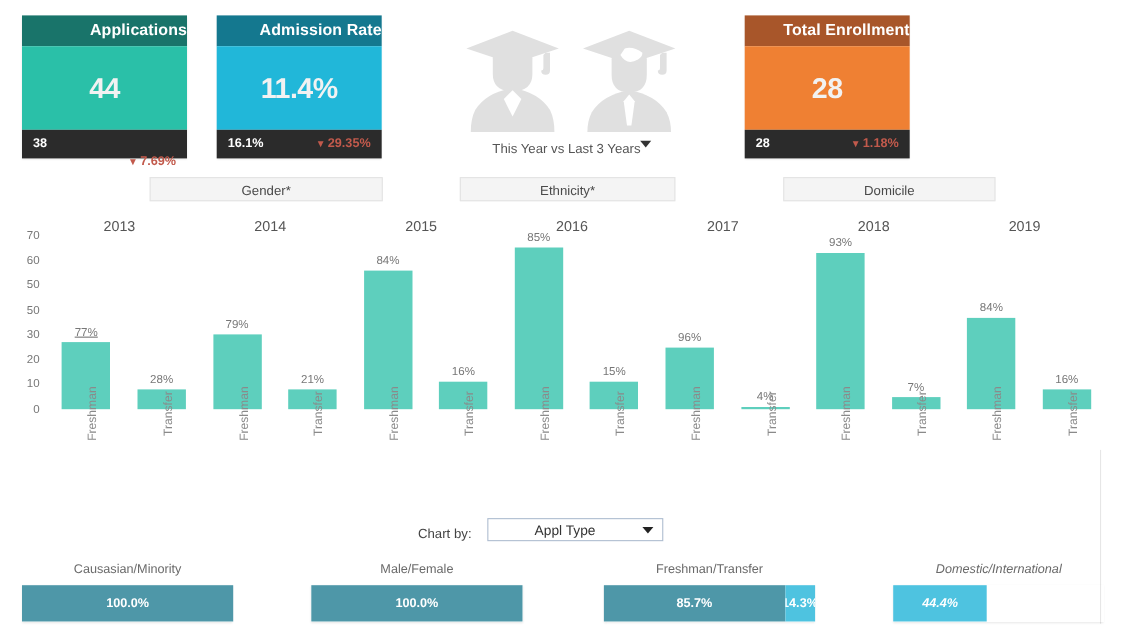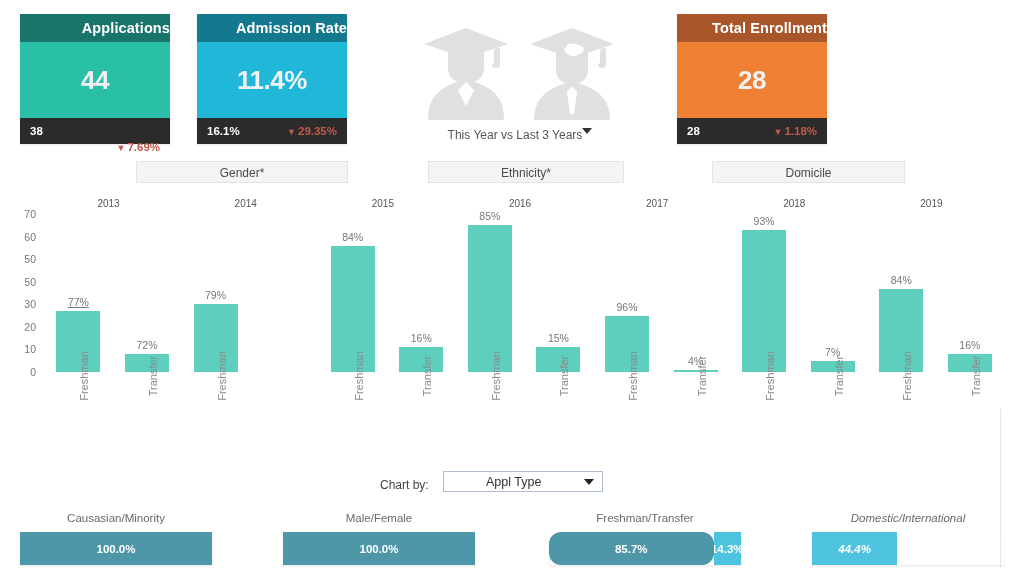--- a/index.html
+++ b/index.html
@@ -60,21 +60,21 @@
   }
 
   
   #tabs { position: absolute; left: 0; top: 161px; width: 1024px; height: 22px; }
   .tab {
     position: absolute; top: 0; height: 22px; line-height: 22px;
     background: #f4f4f4; border: 1px solid #e3e3e3;
     text-align: center; font-size: 12px; color: #4a4a4a;
   }
   #tab0 { left: 136px; width: 212px; }
-  #tab1 { left: 428px; width: 196px; }
+  #tab1 { left: 418px; width: 196px; }
   #tab2 { left: 712px; width: 193px; }
 
   
   #chart-panel {
     position: absolute; left: 0; top: 195px; width: 1024px; height: 255px;
   }
   #chart-right-border {
     position: absolute; left: 1000px; top: 214px; width: 1px; height: 158px;
     background: #e6e6e6;
   }
@@ -82,21 +82,21 @@
     position: absolute; left: 0px; top: 19px; width: 36px; height: 158px;
   }
   .ytick {
     position: absolute; right: 0; width: 34px; text-align: right;
     font-size: 10.5px; color: #777; transform: translateY(-50%);
   }
   #plot {
     position: absolute; left: 40px; top: 19px; width: 960px; height: 158px;
   }
   .yearlabel {
-    position: absolute; top: -16px; font-size: 10px; color: #555;
+    position: absolute; top: -16px; font-size: 13px; color: #555;
     transform: translateX(-50%); white-space: nowrap;
   }
   .bar-slot { position: absolute; bottom: 0; height: 158px; }
   .bar {
     position: absolute; bottom: 0; width: 100%;
     background: #5ecfbd;
   }
   .bar-label {
     position: absolute; left: 50%; transform: translateX(-50%);
     font-size: 10.5px; color: #777; white-space: nowrap;
@@ -236,27 +236,32 @@
         <div class="yearlabel" style="left: 617.143px;">2017</div>
         <div class="yearlabel" style="left: 754.286px;">2018</div>
         <div class="yearlabel" style="left: 891.429px;">2019</div>
         <div class="bar-slot" style="left: 16.4px; width: 44px;">
           <div class="bar" style="height: 60.9429px; background: rgb(94, 207, 189);"></div>
           <div class="bar-label" style="bottom: 63.9429px; text-decoration: underline;">77%</div>
           <div class="cat-label">Freshman</div>
         </div>
         <div class="bar-slot" style="left: 84.9714px; width: 44px;">
           <div class="bar" style="height: 18.0571px; background: rgb(94, 207, 189);"></div>
-          <div class="bar-label" style="bottom: 21.0571px;">72%</div>
+          <div class="bar-label" style="bottom: 21.0571px;">28%</div>
           <div class="cat-label">Transfer</div>
         </div>
         <div class="bar-slot" style="left: 153.543px; width: 44px;">
           <div class="bar" style="height: 67.7143px; background: rgb(94, 207, 189);"></div>
           <div class="bar-label" style="bottom: 70.7143px;">79%</div>
           <div class="cat-label">Freshman</div>
+        </div>
+        <div class="bar-slot" style="left: 222.114px; width: 44px;">
+          <div class="bar" style="height: 18.0571px; background: rgb(94, 207, 189);"></div>
+          <div class="bar-label" style="bottom: 21.0571px;">21%</div>
+          <div class="cat-label">Transfer</div>
         </div>
         <div class="bar-slot" style="left: 290.686px; width: 44px;">
           <div class="bar" style="height: 126.4px; background: rgb(94, 207, 189);"></div>
           <div class="bar-label" style="bottom: 129.4px;">84%</div>
           <div class="cat-label">Freshman</div>
         </div>
         <div class="bar-slot" style="left: 359.257px; width: 44px;">
           <div class="bar" style="height: 24.8286px; background: rgb(94, 207, 189);"></div>
           <div class="bar-label" style="bottom: 27.8286px;">16%</div>
           <div class="cat-label">Transfer</div>
@@ -320,21 +325,21 @@
   </div>
   <div class="sbgroup" id="sb1">
     <div class="sb-title">Male/Female</div>
     <div class="sb-bar">
         <div class="sb-seg" style="width: 100%; background: rgb(78, 151, 168);">100.0%</div>
       </div>
   </div>
   <div class="sbgroup" id="sb2">
     <div class="sb-title">Freshman/Transfer</div>
     <div class="sb-bar">
-        <div class="sb-seg" style="width: 85.7%; background: rgb(78, 151, 168); border-radius: 12px;">85.7%</div>
+        <div class="sb-seg" style="width: 85.7%; background: rgb(78, 151, 168);">85.7%</div>
         <div class="sb-seg" style="width: 14.3%; background: rgb(78, 195, 224);">14.3%</div>
       </div>
   </div>
   <div class="sbgroup" id="sb3">
     <div class="sb-title">Domestic/International</div>
     <div class="sb-bar">
         <div class="sb-seg" style="width: 44.4%; background: rgb(78, 195, 224);">44.4%</div>
       </div>
   </div>
 

